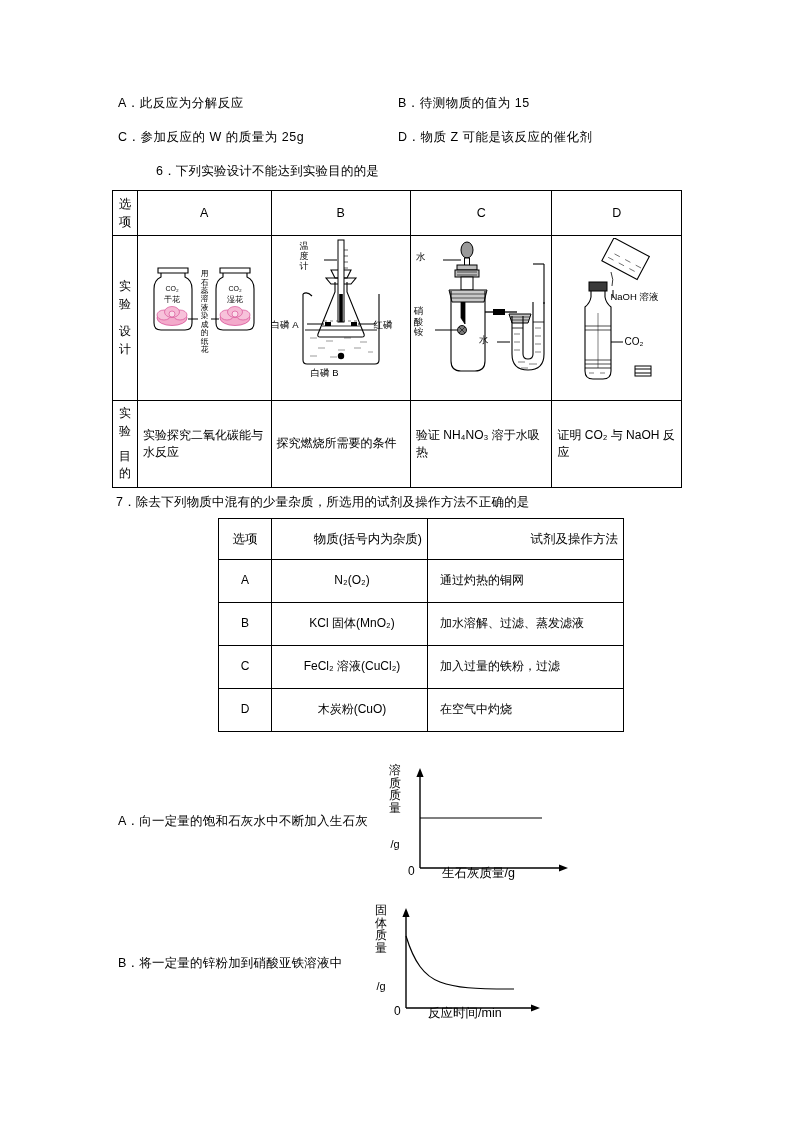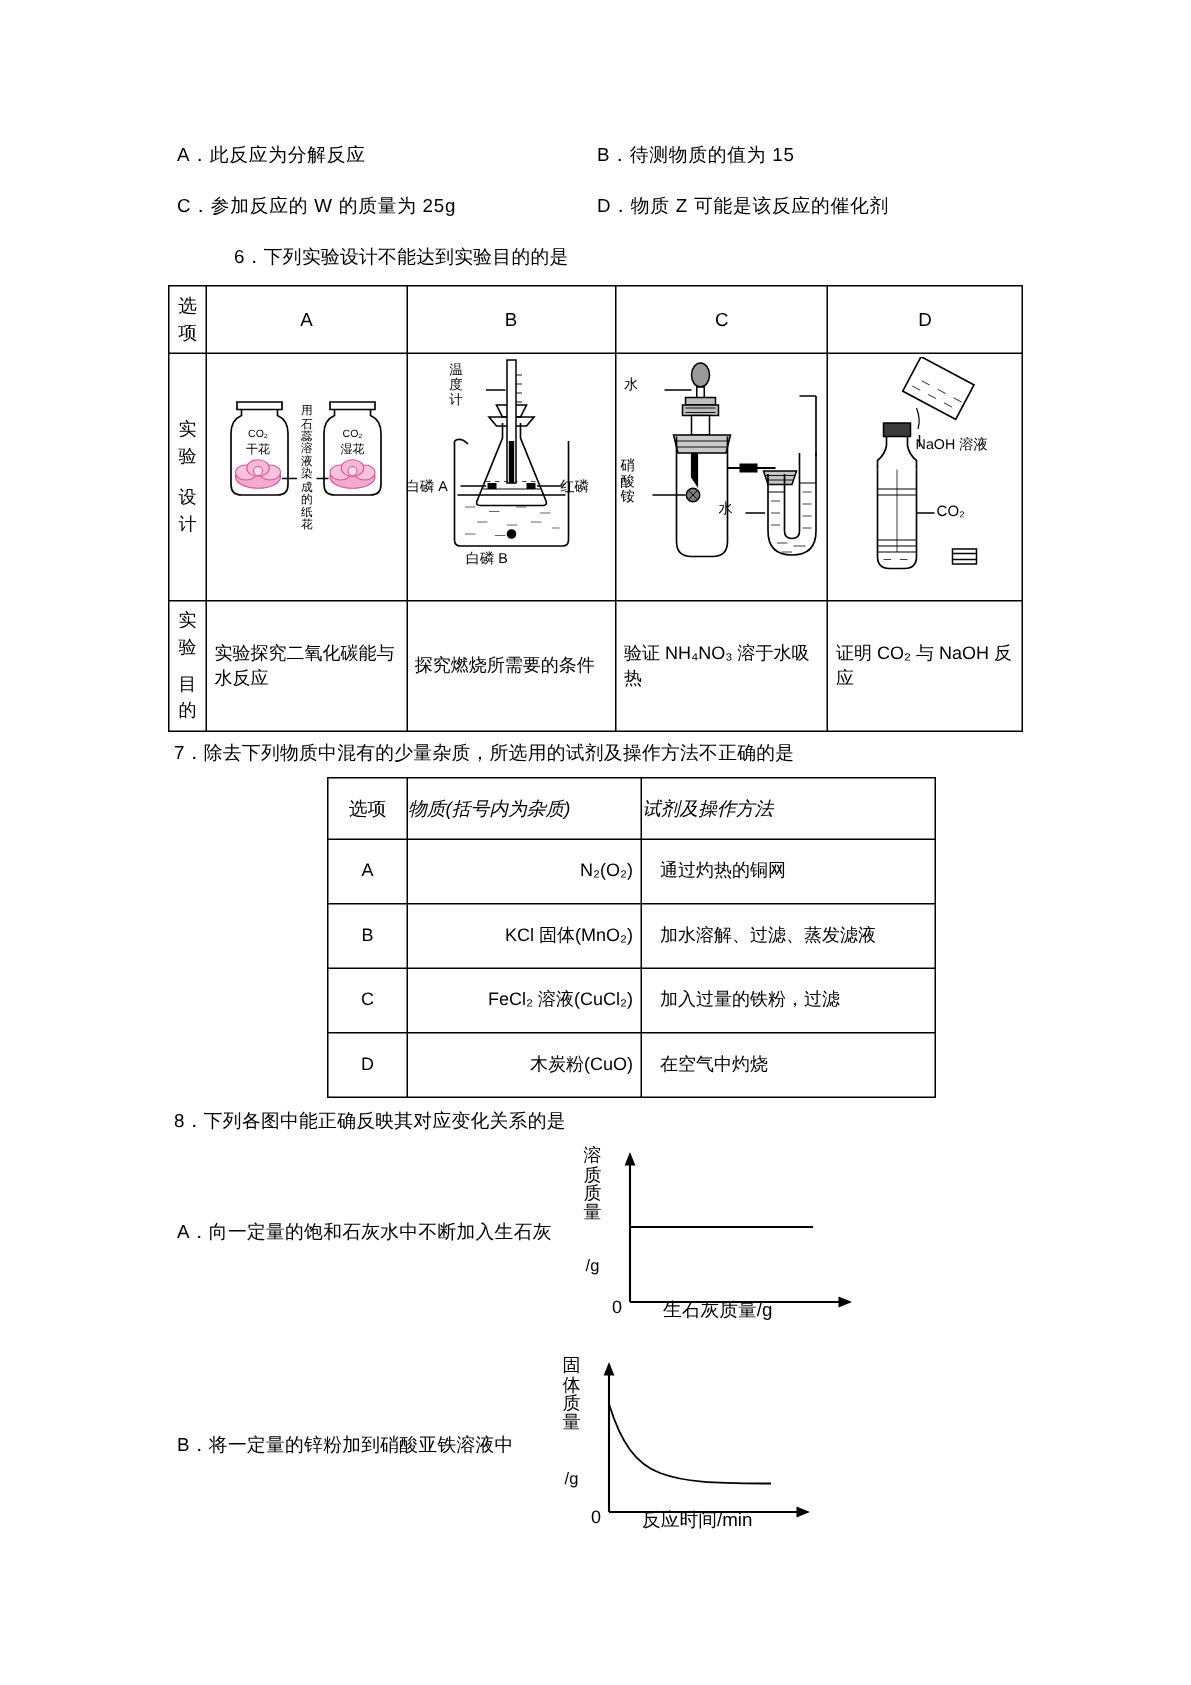--- a/index.html
+++ b/index.html
@@ -46,24 +46,24 @@
     vertical-align: middle;
     line-height: 1.45;
   }
   .t6 .hdr { text-align: center; height: 26px; font-size: 12.5px; }
   .t6 .col-label { text-align: center; width: 46px; }
   .t6 .design-cell { height: 160px; text-align: center; padding: 2px; }
   .t6 .purpose-cell { height: 62px; vertical-align: middle; }
 
   .t7 td { text-align: center; height: 34px; }
   .t7 .c-opt { width: 42px; }
-  .t7 .c-sub { width: 140px; text-align: right; padding-left: 10px; }
+  .t7 .c-sub { width: 140px; text-align: center; padding-left: 10px; }
   .t7 .c-mth { width: 178px; text-align: left; padding-left: 12px; }
   .t7 .hdr td { text-align: center; font-size: 12.5px; height: 32px; }
-  .t7 .c-sub.hdrtxt, .t7 .c-mth.hdrtxt { text-align: left; padding-left: 0; font-style: italic; }
+  .t7 .c-sub.hdrtxt, .t7 .c-mth.hdrtxt { text-align: right; padding-left: 0; }
 
   
   .dia { position: relative; width: 100%; height: 100%; }
   .dia svg { display: block; margin: 0 auto; }
 
   
   .graph { position: absolute; }
   .axis-v-label {
     position: absolute;
     font-size: 12px;
@@ -396,21 +396,20 @@
       <td class="c-mth">加入过量的铁粉，过滤</td>
     </tr>
     <tr>
       <td class="c-opt">D</td>
       <td class="c-sub">木炭粉(CuO)</td>
       <td class="c-mth">在空气中灼烧</td>
     </tr>
   </tbody>
     </table>
 
-  <div class="qline" style="left:116px; top:740px;">8．下列各图中能正确反映其对应变化关系的是</div>
 
   <div class="qline" style="left:118px; top:814px;">A．向一定量的饱和石灰水中不断加入生石灰</div>
 
   <div class="graph" style="left:400px; top:766px; width:200px; height:108px;">
     <svg width="200" height="108" viewBox="0 0 200 108">
 
       <line x1="20" y1="102" x2="20" y2="8" stroke="#000" stroke-width="1.4"></line>
       <polygon points="20,2 16.4,11 23.6,11" fill="#000"></polygon>
 
       <line x1="20" y1="102" x2="162" y2="102" stroke="#000" stroke-width="1.4"></line>

